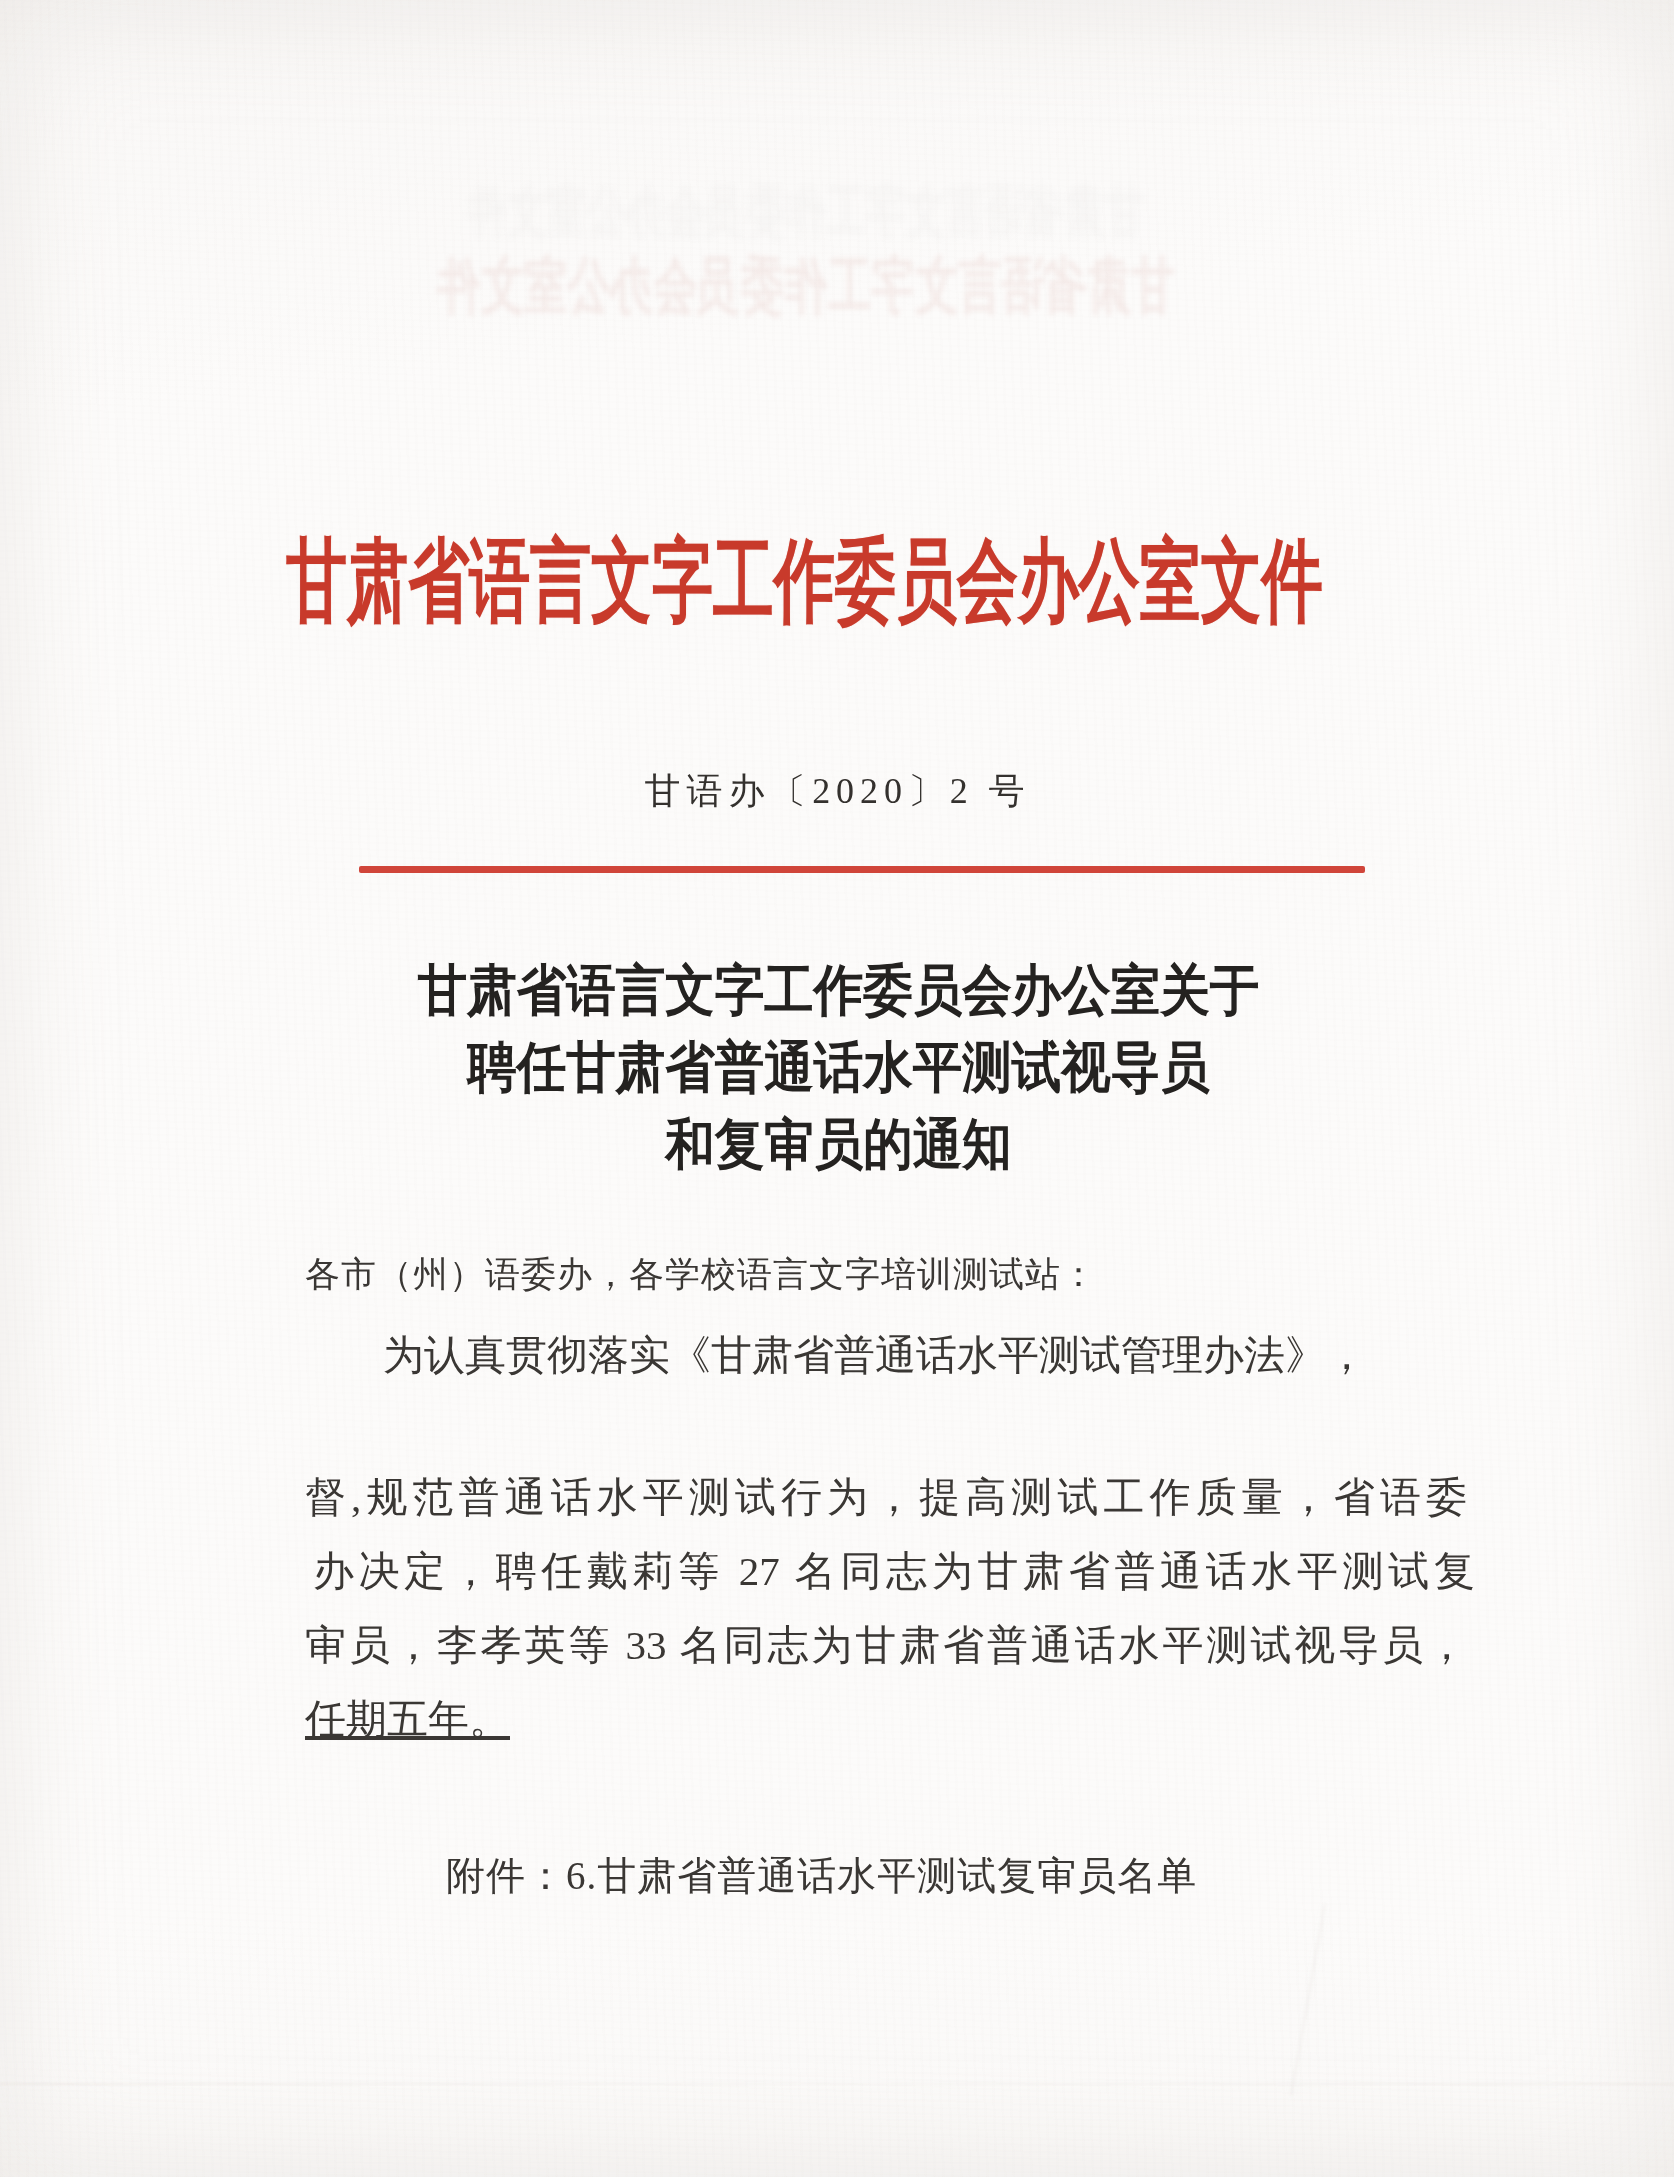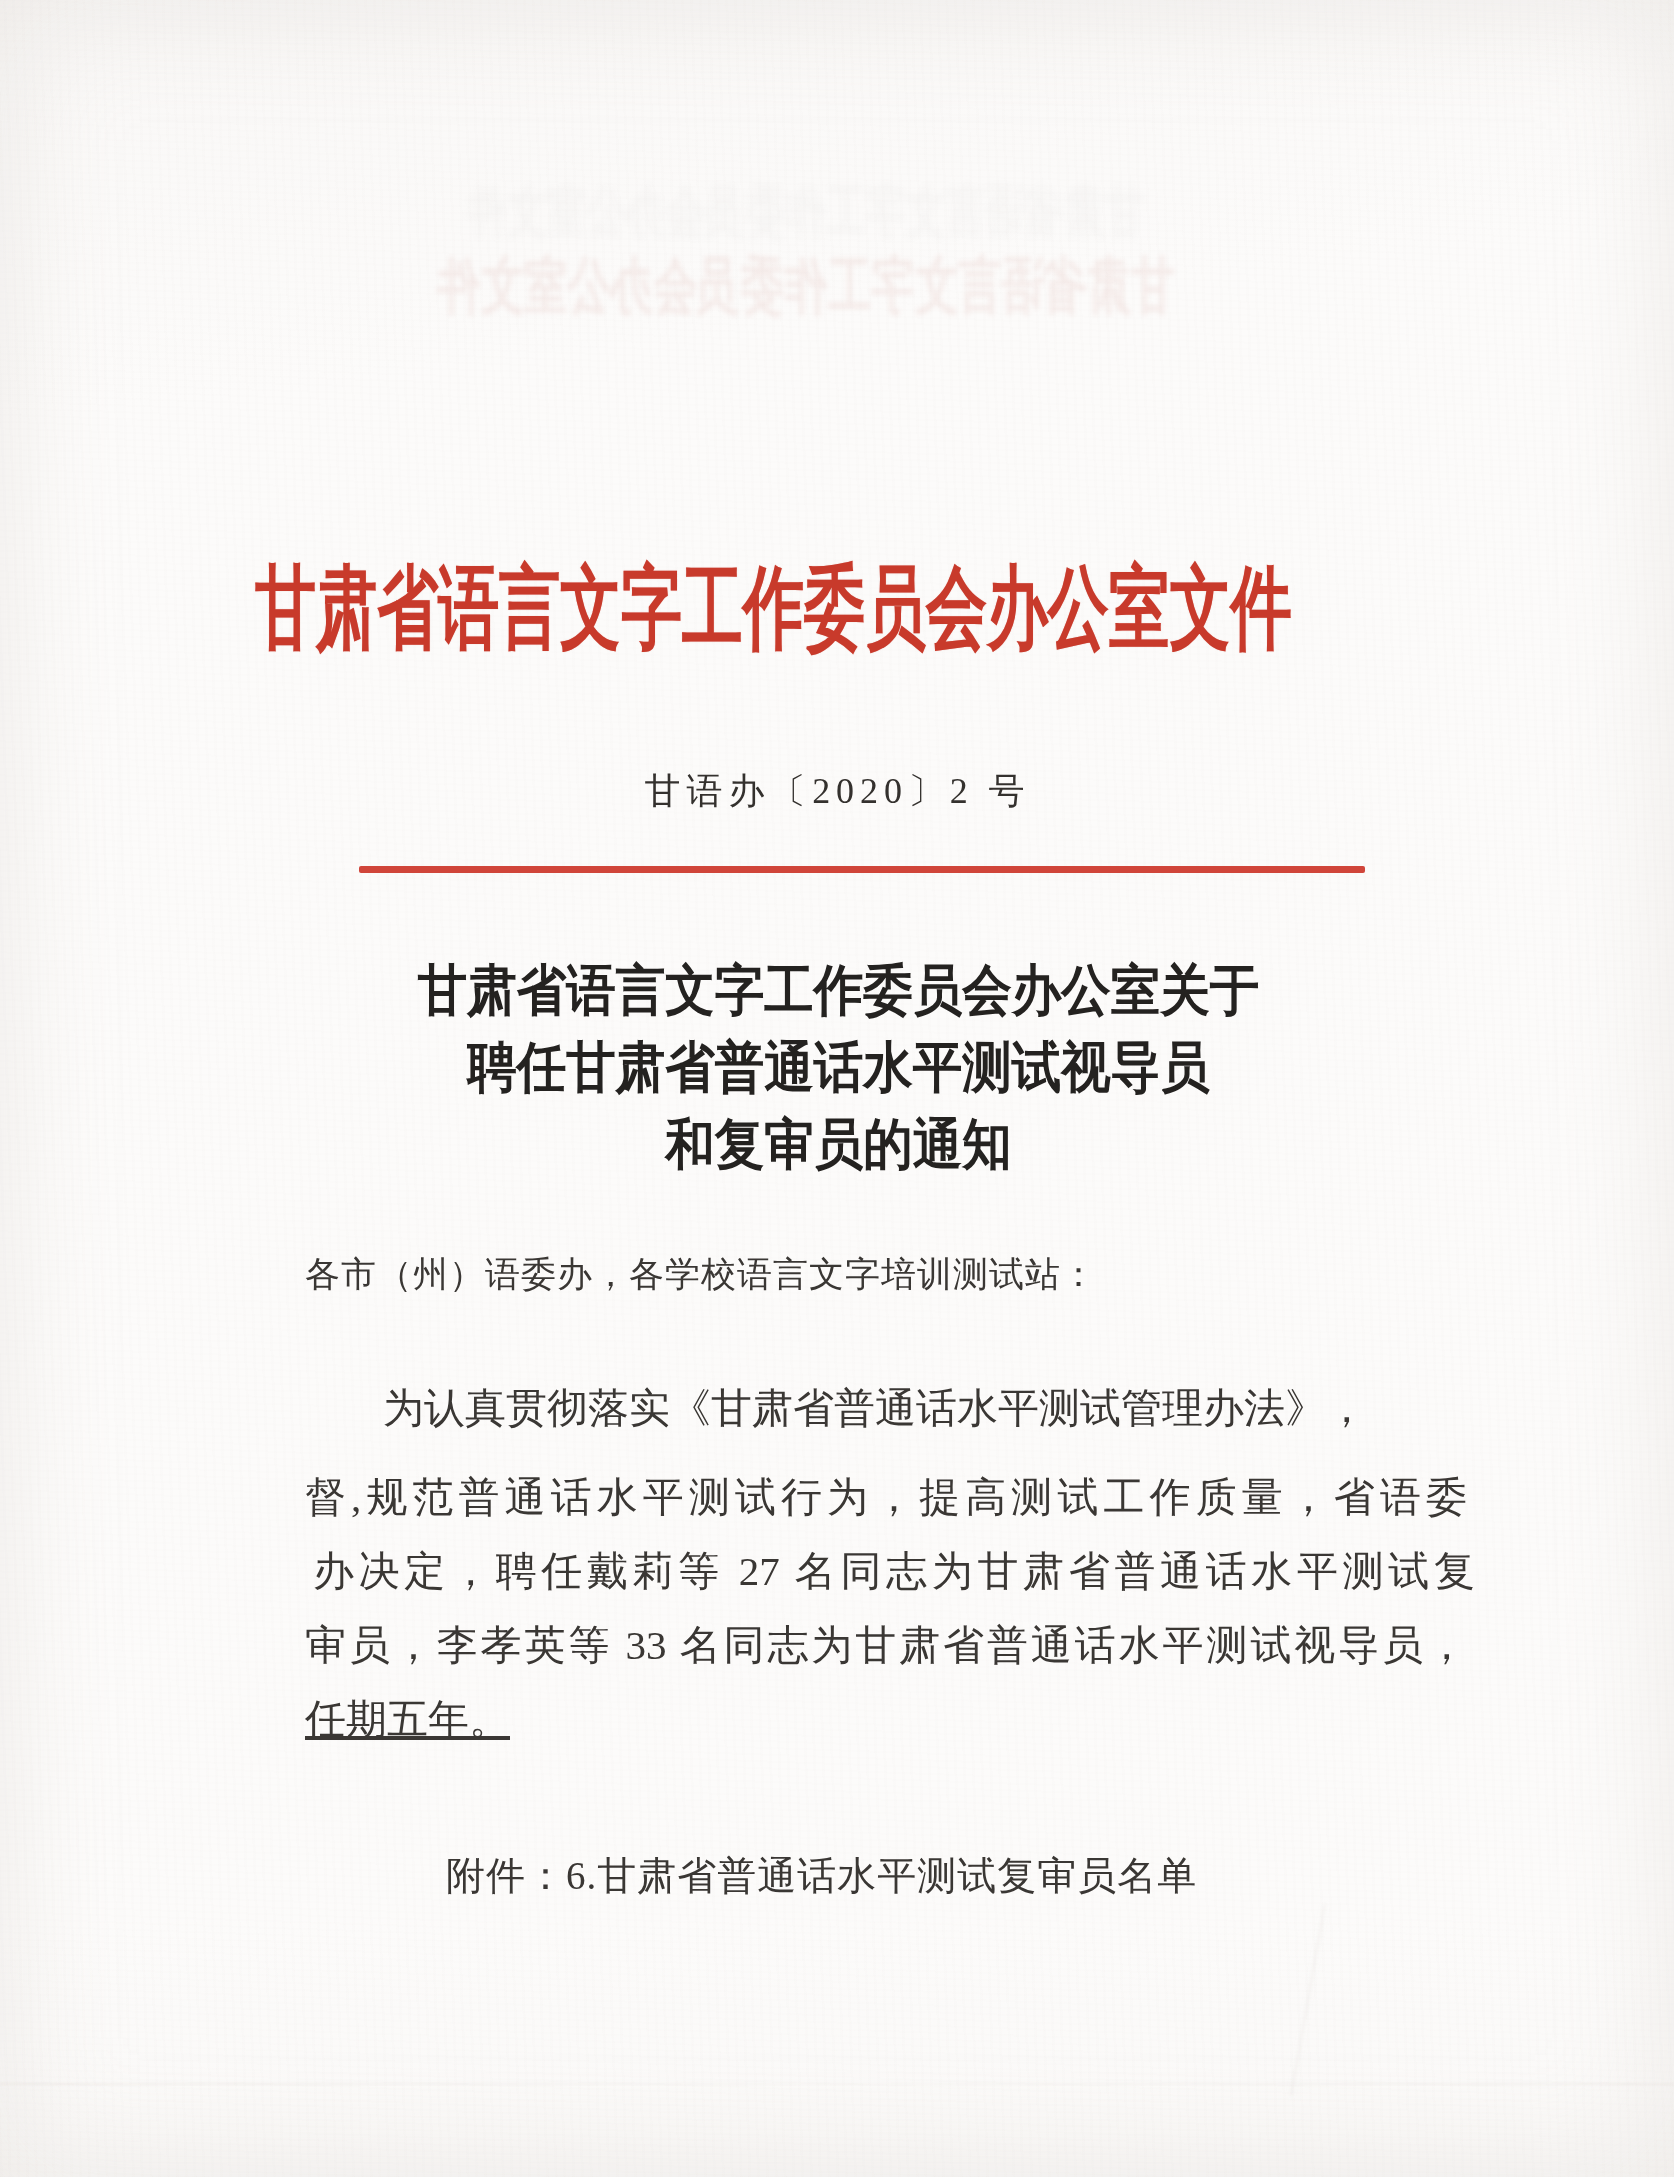--- a/index.html
+++ b/index.html
@@ -69,23 +69,24 @@
     opacity: 0.09;
     filter: blur(2.9px);
   }
   .ghost .mirror {
     display: inline-block;
     transform: scaleX(-0.7);
   }
   
   .letterhead {
     position: absolute;
-    top: 547px;
+    top: 520px;
     left: 0;
     width: 1609px;
+    text-align: center;
     font-size: 91px;
     font-weight: bold;
     color: #c83a2b;
     white-space: nowrap;
     text-shadow: 0 0 1px rgba(200,58,43,0.5);
   }
   .letterhead .squeeze {
     display: inline-block;
     transform: scaleX(0.67);
     transform-origin: 50% 50%;
@@ -146,21 +147,21 @@
     width: 1162px;
     font-size: 41px;
     color: #3a3734;
     line-height: 1.2;
   }
   .body-line.justified {
     text-align: justify;
     text-align-last: justify;
   }
   .body-line.indented { padding-left: 78px; width: 1084px; }
-  .bl-1 { top: 1384px; }
+  .bl-1 { top: 1331px; }
   .bl-2 { top: 1399px; }
   .bl-3 { top: 1473px; }
   .bl-4 { top: 1547px; margin-left: 8px; }
   .bl-5 { top: 1621px; }
   .bl-6 { top: 1695px; text-decoration: underline; }
   .attachment {
     position: absolute;
     top: 1849px;
     left: 446px;
     font-size: 39px;

